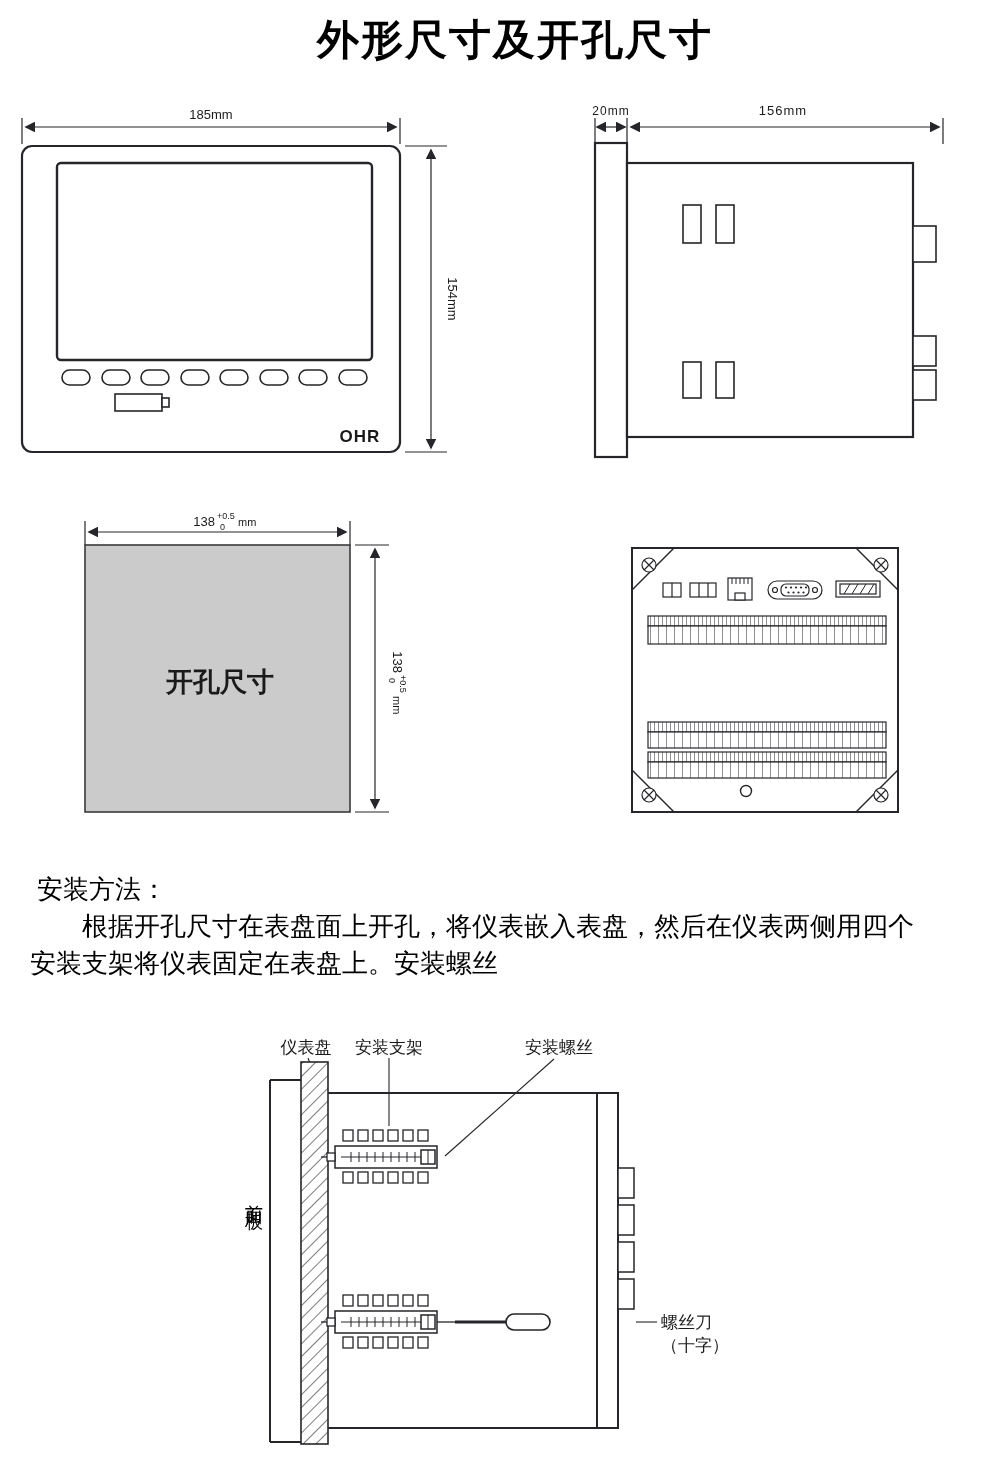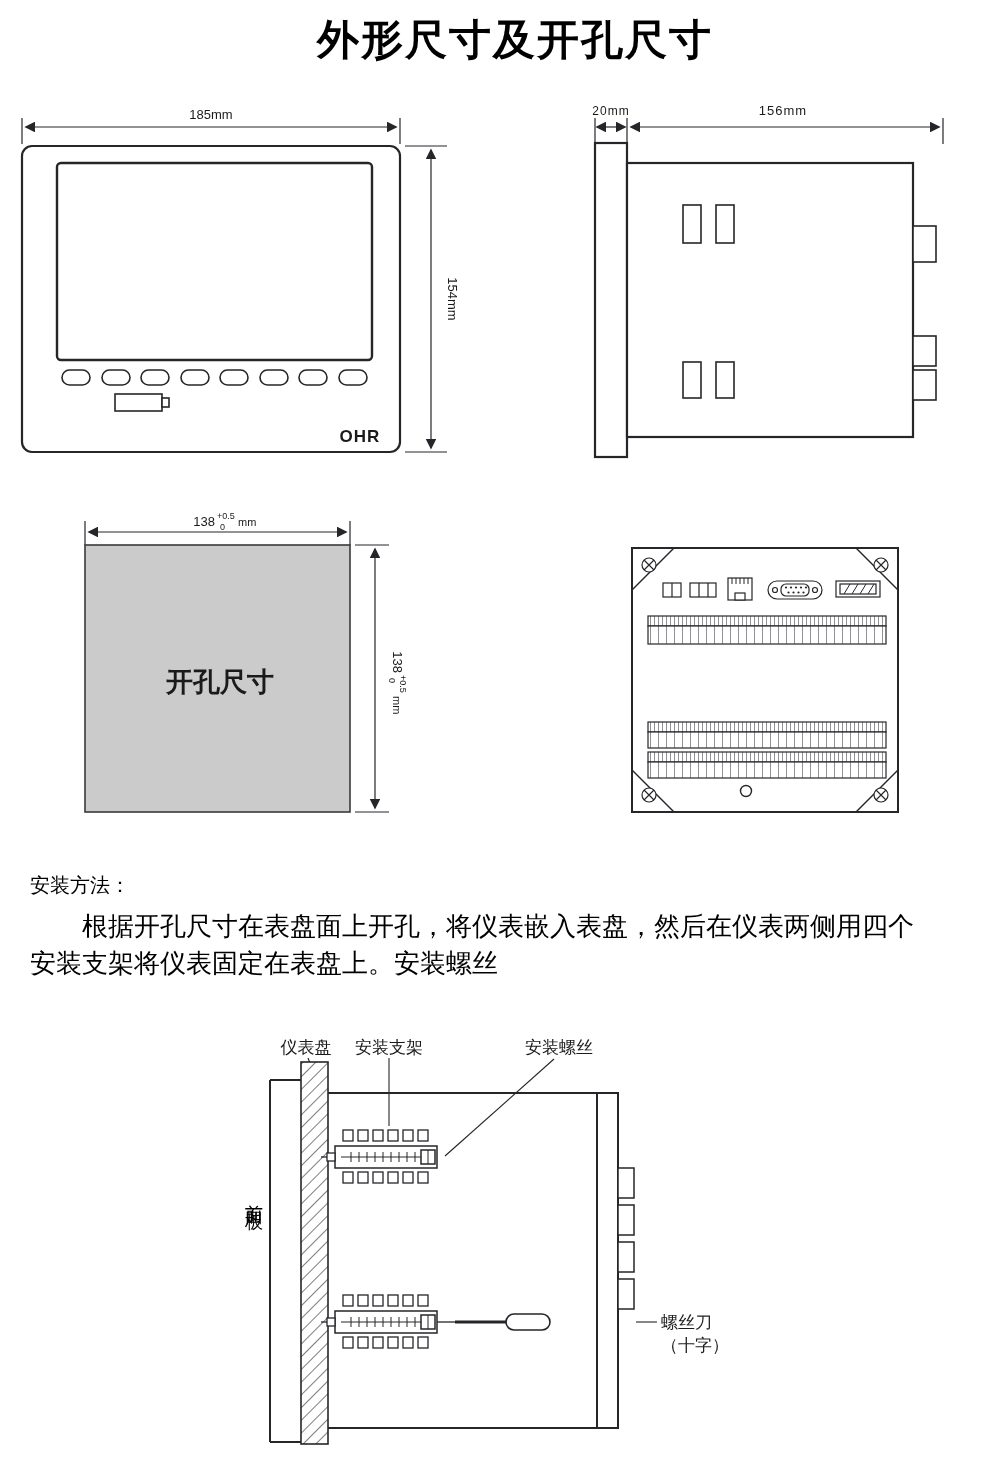--- a/index.html
+++ b/index.html
@@ -19,22 +19,22 @@
     font-size: 42px; font-weight: bold;
     letter-spacing: 2px;
     font-family: "Liberation Sans", sans-serif;
     color: #000;
     margin-left: 20px;
   }
   svg { display: block; overflow: visible; }
   text { fill: #1a1a1a; font-family: "Liberation Sans", sans-serif; }
   .serif { font-family: "Liberation Serif", serif; }
   .install-heading {
-    left: 30px; top: 872px;
-    font-size: 20px;
+    left: 37px; top: 872px;
+    font-size: 26px;
     font-family: Liberation Mono, monospace;
     color: #000;
   }
   .install-paragraph {
     left: 30px; top: 908px; width: 885px;
     font-size: 26px; line-height: 1.43;
     text-indent: 2em;
     font-family: "Liberation Serif", serif;
     color: #000;
   }

